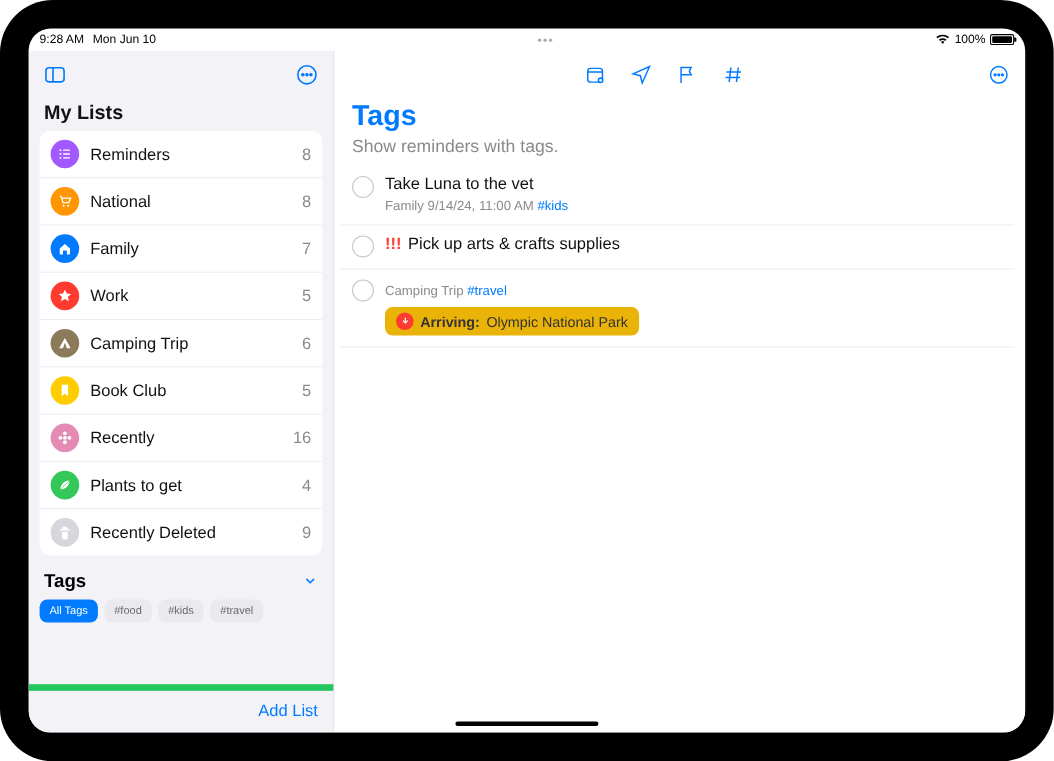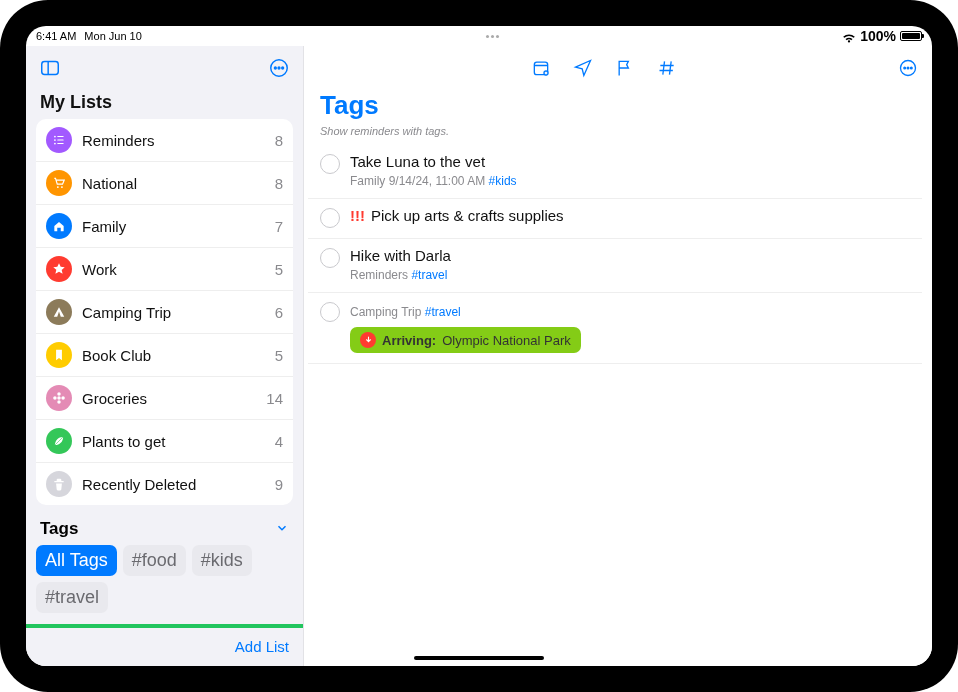--- a/index.html
+++ b/index.html
@@ -10,21 +10,21 @@
   .bezel {
     position:absolute; inset:26px; background:#fff; border-radius:20px; overflow:hidden; display:flex; flex-direction:column;
   }
   
   .status {
     height:20px; display:flex; align-items:center; font-size:11px; color:#000; padding:0 10px;
   }
   .status-left { display:flex; gap:8px; align-items:center; }
   .status-center { flex:1; display:flex; justify-content:center; align-items:center; gap:2px;}
   .dot{width:3px;height:3px;border-radius:50%;background:#aaa;}
-  .status-right { display:flex; gap:4px; align-items:center; font-size:14px;font-weight:bold;}
+  .status-right { display:flex; gap:4px; align-items:center; font-size:11px;}
   .battery {
     width:22px;height:10px;border:1px solid #000;border-radius:2px;position:relative;
   }
   .battery::after{content:"";position:absolute;right:-3px;top:2px;width:2px;height:4px;background:#000;border-radius:0 1px 1px 0;}
   .battery-fill{position:absolute;inset:1px;background:#000;border-radius:1px;}
   .wifi{width:14px;height:10px;position:relative;}
   .wifi svg{width:14px;height:10px;}
   
   .content { flex:1; display:flex; overflow:hidden;}
   .sidebar {
@@ -43,62 +43,62 @@
   .list-row:first-child{border-top:none;}
   .list-icon{width:26px;height:26px;border-radius:50%;display:flex;align-items:center;justify-content:center;margin-right:10px;flex-shrink:0;}
   .list-icon svg{width:14px;height:14px;fill:#fff;}
   .list-name{flex:1; white-space:nowrap; overflow:hidden; text-overflow:ellipsis;}
   .list-count{color:#8a8a8e;font-size:15px;}
   .tags-header{display:flex;align-items:center;justify-content:space-between;padding:14px 14px 6px;}
   .tags-header .t{font-size:17px;font-weight:700;}
   .chev{color:#007aff;font-size:14px;}
   .tags-wrap{padding:0 10px;display:flex;flex-wrap:wrap;gap:6px;}
   .tag-chip{
-    background:#e9e9ee;color:#6a6a6f;border-radius:7px;padding:5px 9px;font-size:18px;cursor:pointer;
+    background:#e9e9ee;color:#6a6a6f;border-radius:7px;padding:5px 9px;font-size:10px;cursor:pointer;
   }
   .tag-chip.active{background:#007aff;color:#fff;}
-  .sb-foot{margin-top:auto;border-top:4px solid #22c55e;padding:10px 14px;text-align:right;}
+  .sb-foot{margin-top:auto;border-top:6px solid #22c55e;padding:10px 14px;text-align:right;}
   .add-list{color:#007aff;font-size:15px;cursor:pointer;}
   
   .main{flex:1;display:flex;flex-direction:column;background:#fff;}
   .main-top{display:flex;align-items:center;padding:8px 10px 4px;}
   .tool-center{flex:1;display:flex;justify-content:center;gap:22px;}
   .tool-center .ic, .main-top .ic{color:#007aff;cursor:pointer;display:flex;align-items:center;}
   .tool-center svg, .main-top .more svg{width:20px;height:20px;stroke:#007aff;fill:none;stroke-width:1.6;}
   .main-title{font-size:26px;font-weight:700;color:#007aff;padding:4px 16px 0;}
-  .main-sub{font-size:11px;color:#8a8a8e;padding:4px 16px 8px;font-style:italic;}
+  .main-sub{font-size:16px;color:#8a8a8e;padding:4px 16px 8px;}
   .reminders{padding:0 10px 0 4px;}
   .rem{
     display:flex;align-items:flex-start;padding:8px 6px 10px 6px;border-bottom:1px solid #eee;
   }
   .radio{
     width:20px;height:20px;border:1.5px solid #c9c9cd;border-radius:50%;margin:1px 10px 0 6px;flex-shrink:0;cursor:pointer;
   }
   .rem-body{flex:1;}
   .rem-title{font-size:15px;color:#111;display:flex;align-items:flex-start;gap:4px;}
   .priority{color:#ff3b30;font-weight:600;margin-right:2px;}
   .rem-meta{font-size:12px;color:#8a8a8e;margin-top:4px;}
   .rem-meta .tag{color:#007aff;}
   .loc-pill{
-    display:inline-flex;align-items:center;gap:6px;background:#84cc16;border-radius:7px;padding:5px 10px;margin:8px 0 0 0;font-size:13px;color:#333;
+    display:inline-flex;align-items:center;gap:6px;background:#eab308;border-radius:7px;padding:5px 10px;margin:8px 0 0 0;font-size:13px;color:#333;
   }
   .loc-dot{width:16px;height:16px;border-radius:50%;background:#ff3b30;display:flex;align-items:center;justify-content:center;}
   .loc-dot svg{width:9px;height:9px;fill:#fff;}
   
   .home-ind{position:absolute;bottom:6px;left:50%;transform:translateX(-50%);width:130px;height:4px;background:#000;border-radius:3px;}
 </style>
 </head>
 <body>
 
 <div class="device">
   <div class="bezel">
 
     <div class="status">
       <div class="status-left">
-        <span>6:41 AM</span>
+        <span>9:28 AM</span>
         <span>Mon Jun 10</span>
       </div>
       <div class="status-center">
         <span class="dot"></span>
           <span class="dot"></span>
           <span class="dot"></span>
       </div>
       <div class="status-right">
         <span class="wifi">
           <svg viewBox="0 0 24 16">
@@ -197,22 +197,22 @@
             <div class="list-row">
               <span class="list-icon" style="background: rgb(228, 139, 181);">
                 <svg viewBox="0 0 24 24">
                   <circle cx="12" cy="12" r="3"></circle>
                   <circle cx="12" cy="5" r="3"></circle>
                   <circle cx="12" cy="19" r="3"></circle>
                   <circle cx="5" cy="12" r="3"></circle>
                   <circle cx="19" cy="12" r="3"></circle>
                 </svg>
               </span>
-              <span class="list-name">Groceries</span>
-              <span class="list-count">14</span>
+              <span class="list-name">Recently</span>
+              <span class="list-count">16</span>
             </div>
             <div class="list-row">
               <span class="list-icon" style="background: rgb(52, 199, 89);">
                 <svg viewBox="0 0 24 24">
                   <path d="M5 19c0-8 6-14 14-14 0 8-6 14-14 14z"></path>
                   <path d="M5 19L19 5" stroke="#34c759" stroke-width="1"></path>
                 </svg>
               </span>
               <span class="list-name">Plants to get</span>
               <span class="list-count">4</span>
@@ -304,29 +304,20 @@
               <span class="radio"></span>
               <div class="rem-body">
                 <div class="rem-title">
                   <span class="priority">!!!</span>
                   <span>Pick up arts &amp; crafts supplies</span>
                 </div>
               </div>
             </div>
             <div class="rem">
               <span class="radio"></span>
-              <div class="rem-body">
-                <div class="rem-title">
-                  <span>Hike with Darla</span>
-                </div>
-                <div class="rem-meta"><span>Reminders</span>  <span class="tag">#travel</span></div>
-              </div>
-            </div>
-            <div class="rem">
-              <span class="radio"></span>
               <div class="rem-body"><div class="rem-meta"><span>Camping Trip</span>  <span class="tag">#travel</span></div><div class="loc-pill">
                   <span class="loc-dot">
                     <svg viewBox="0 0 24 24">
                       <path d="M12 3v12m0 0l-5-5m5 5l5-5" stroke="#fff" stroke-width="3" fill="none" stroke-linecap="round"></path>
                     </svg>
                   </span>
                   <b>Arriving:</b>
                   <span> Olympic National Park</span>
                 </div></div>
             </div>

